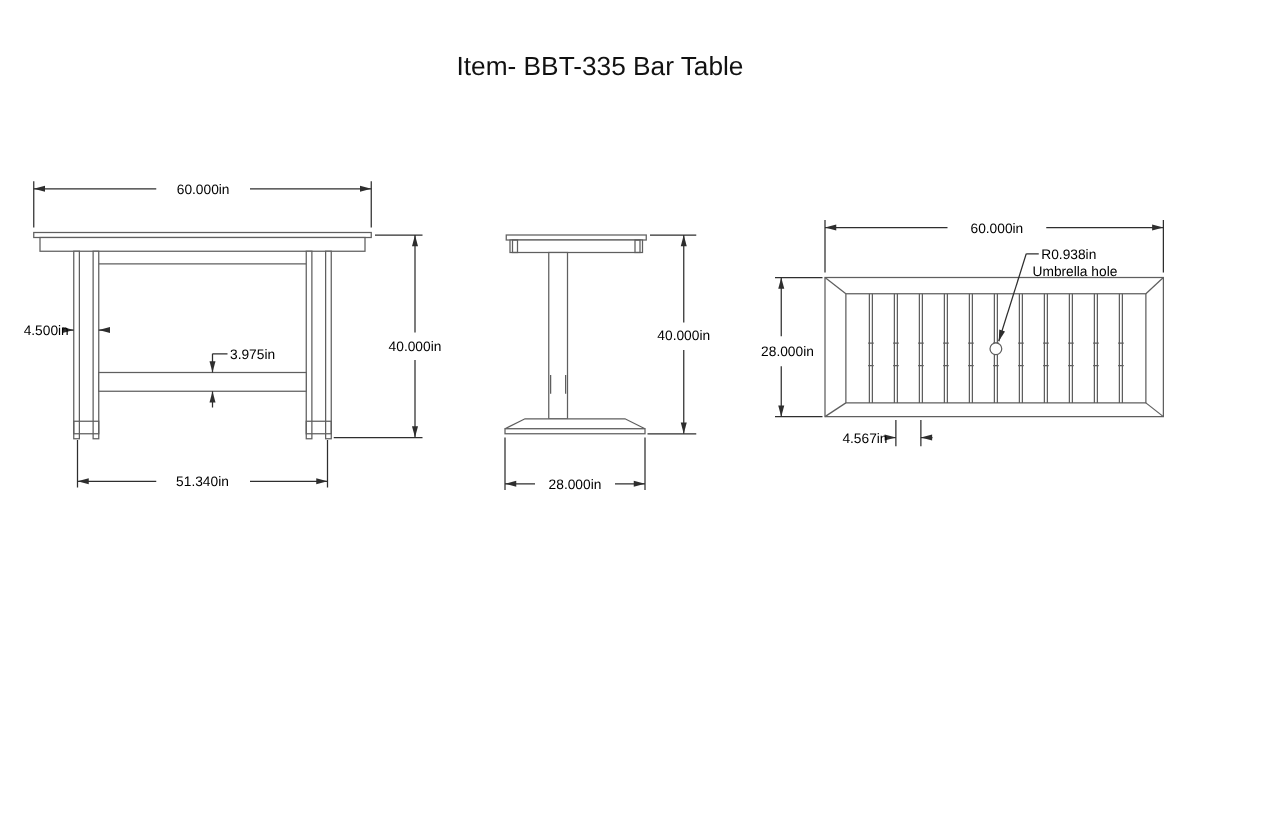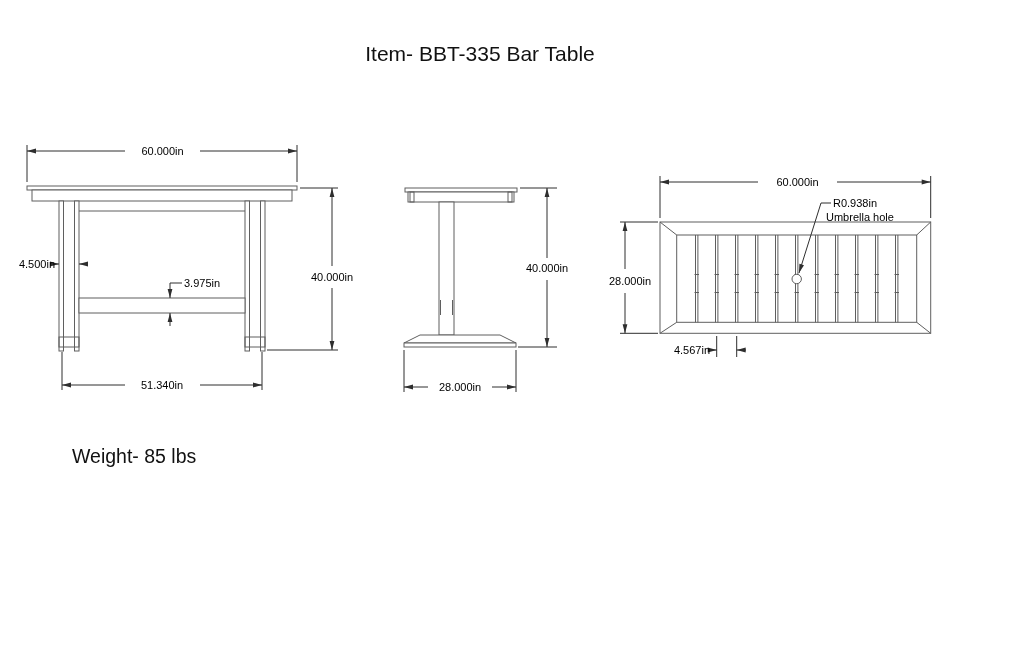--- a/index.html
+++ b/index.html
@@ -181,21 +181,20 @@
     <g>
       <line class="dl" x1="116.7" y1="171" x2="116.7" y2="192"></line>
       <line class="dl" x1="136.7" y1="171" x2="136.7" y2="192"></line>
       <line class="dl" x1="112" y1="185" x2="116.7" y2="185" marker-end="url(#arw)"></line>
       <line class="dl" x1="136.7" y1="185" x2="146" y2="185" marker-start="url(#arw)"></line>
       <text class="dt" x="110" y="189" text-anchor="end">4.567in</text>
     </g>
   </svg>
 
   <div id="specs" class="abs">
-    <div>Weight- 85 lbs</div>
   </div>
 
   <div id="logo" class="abs">
     <svg id="leaf" class="abs" width="60" height="44" viewBox="0 0 100 104">
       <defs>
         <linearGradient id="leafGrad" x1="0" y1="0" x2="1" y2="1">
           <stop offset="0" stop-color="#f7b733"></stop>
           <stop offset="0.55" stop-color="#ef8422"></stop>
           <stop offset="1" stop-color="#d94f1e"></stop>
         </linearGradient>

